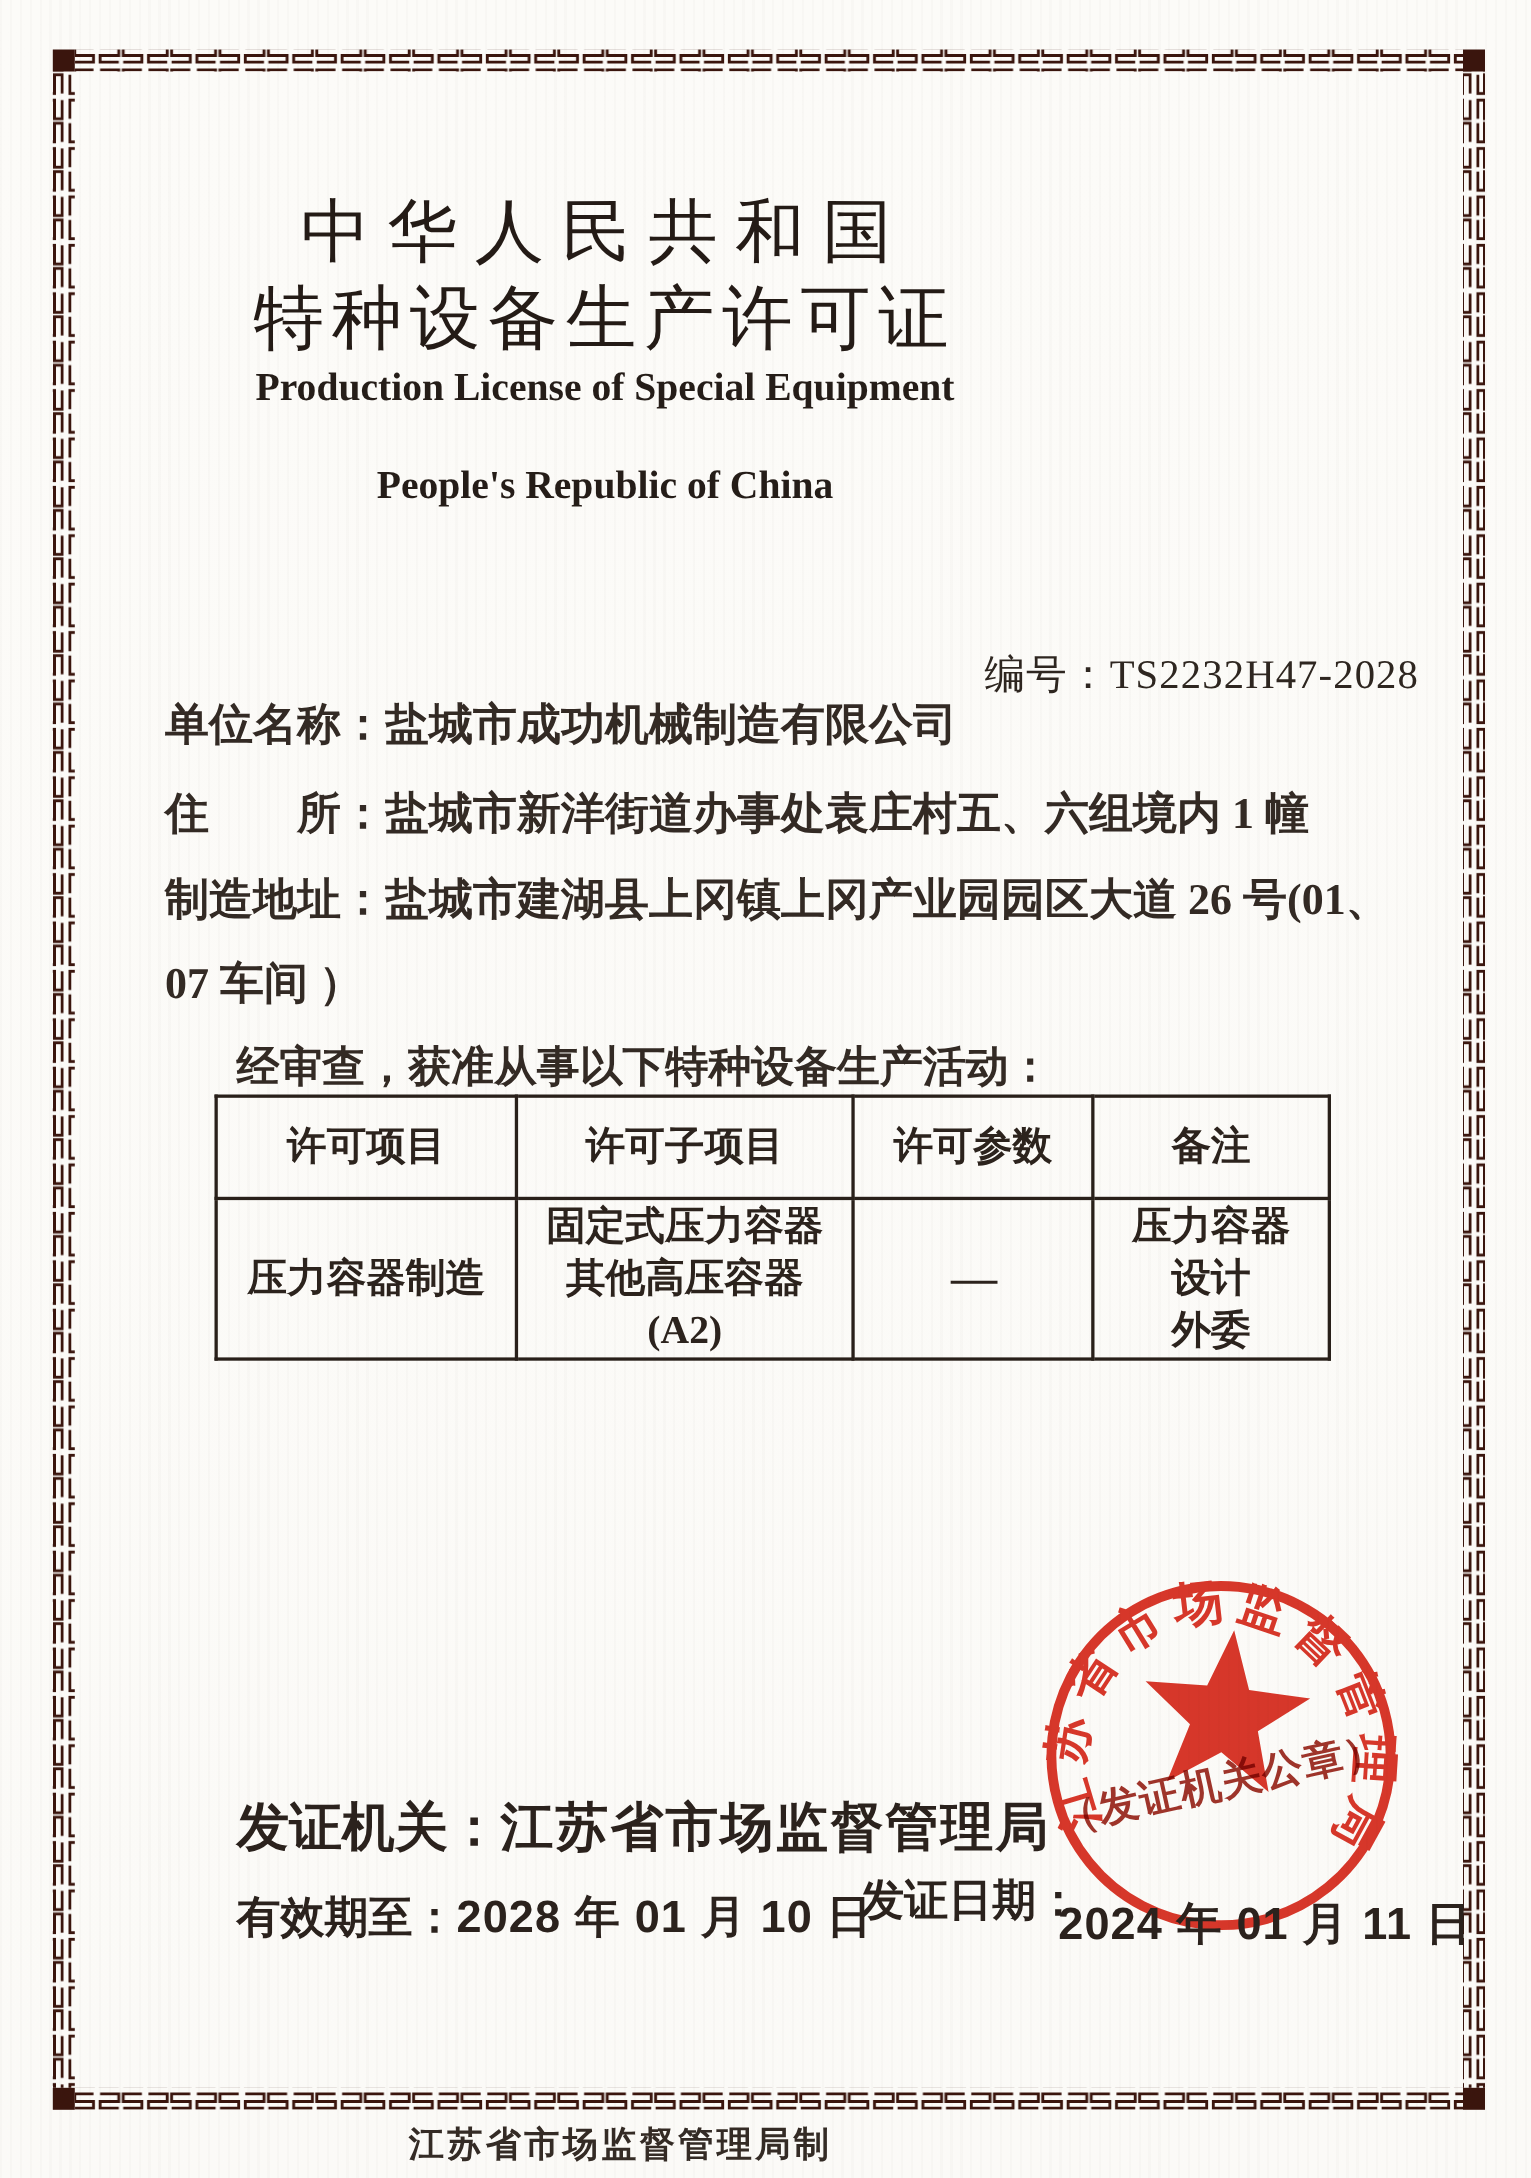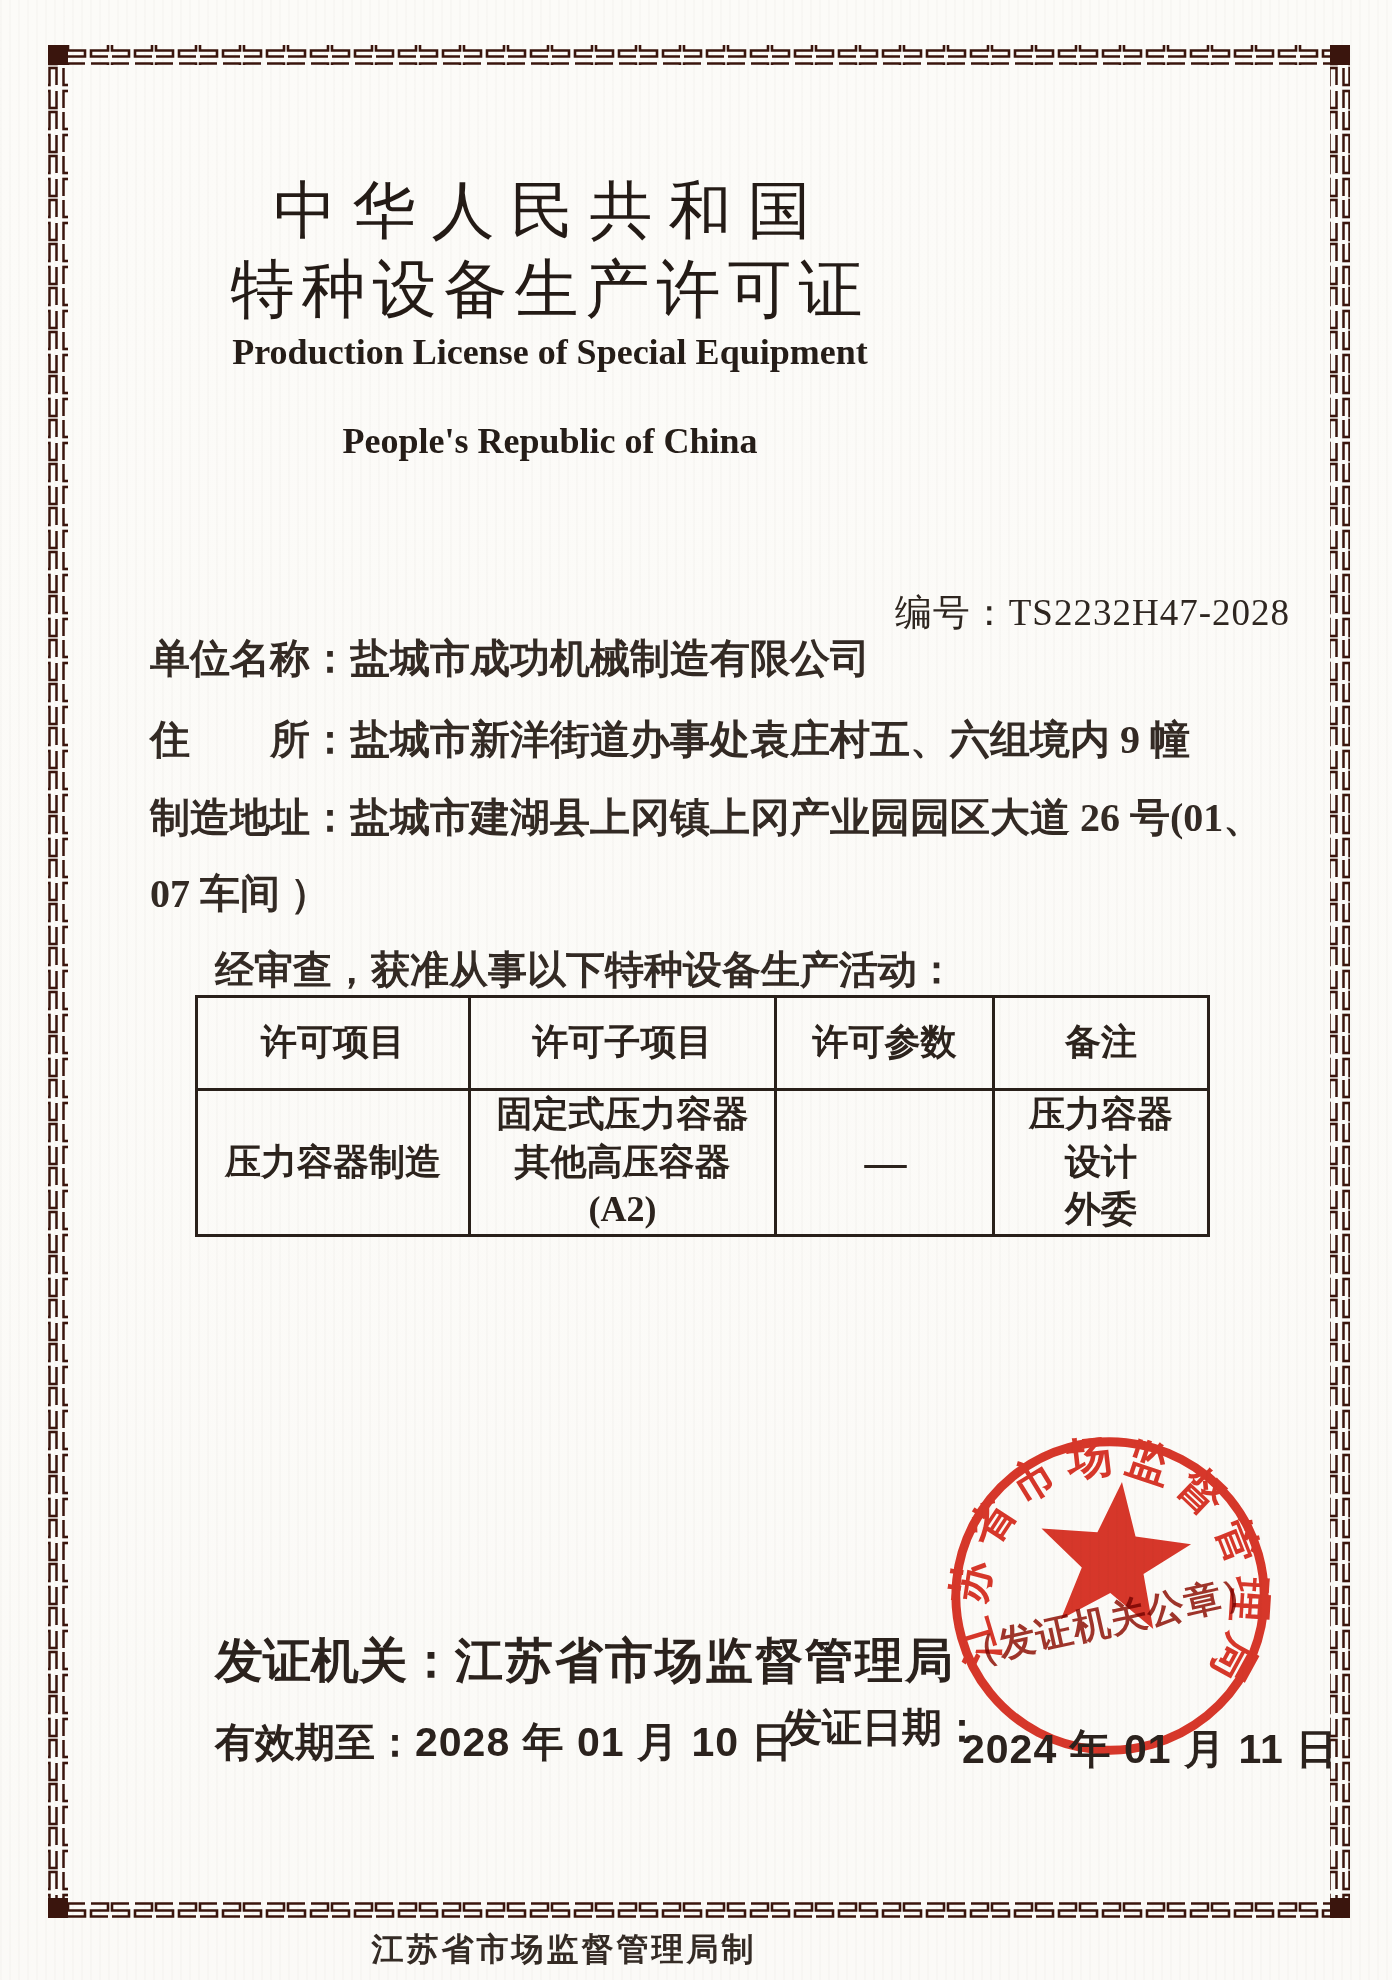--- a/index.html
+++ b/index.html
@@ -121,21 +121,21 @@
   <div class="abs title-en l2">People's Republic of China</div>
 
   <div class="abs license-no">
     <span>编号：</span><span>TS2232H47-2028</span>
   </div>
 
   <div class="abs info-line line-unit">
     <span class="lbl">单位名称：</span><span class="val">盐城市成功机械制造有限公司</span>
   </div>
   <div class="abs info-line line-addr">
-    <span class="lbl">住　　所：</span><span class="val">盐城市新洋街道办事处袁庄村五、六组境内 9 幢</span>
+    <span class="lbl">住　　所：</span><span class="val">盐城市新洋街道办事处袁庄村五、六组境内 1 幢</span>
   </div>
   <div class="abs info-line line-mfg">
     <span class="lbl">制造地址：</span><span class="val">盐城市建湖县上冈镇上冈产业园园区大道 26 号(01、</span>
   </div>
   <div class="abs info-line line-mfg2">07 车间 ）</div>
   <div class="abs info-line line-appr">经审查，获准从事以下特种设备生产活动：</div>
 
   <table class="license">
     <colgroup>
       <col style="width:273px">

